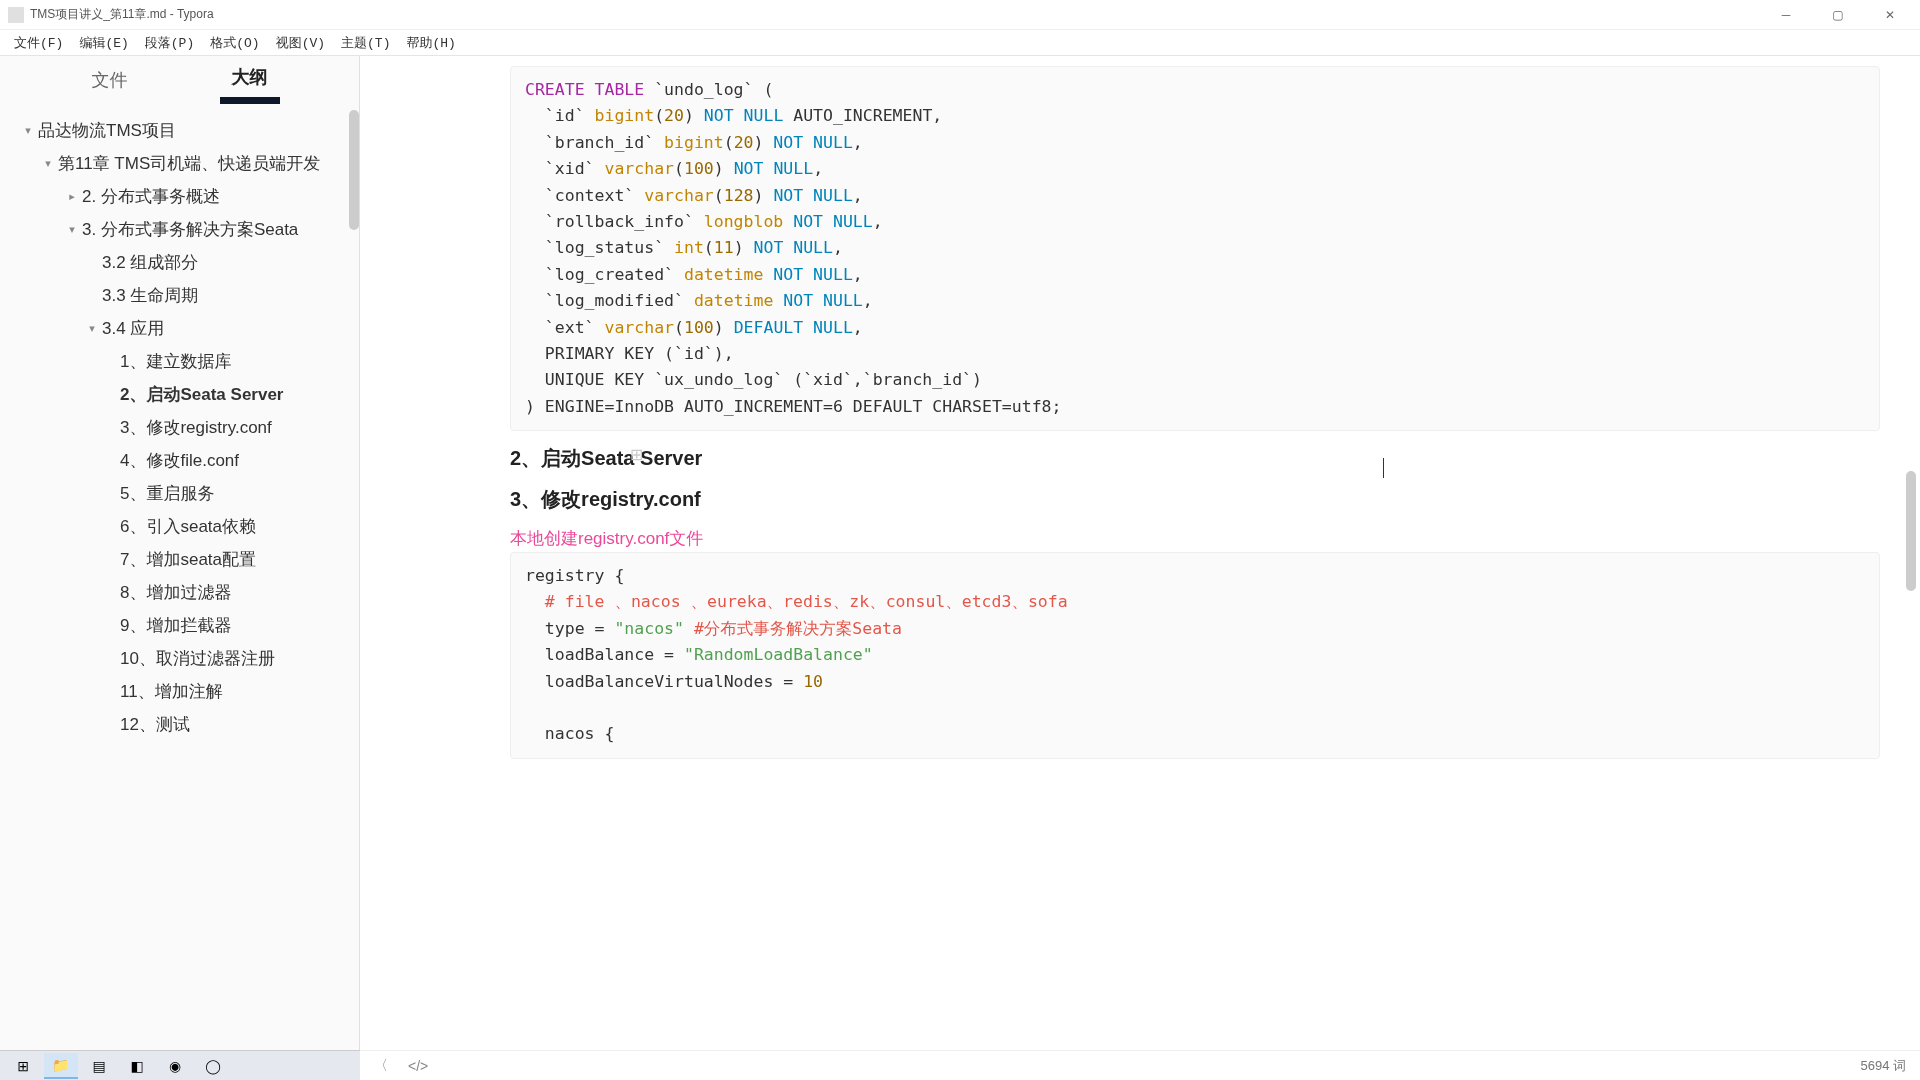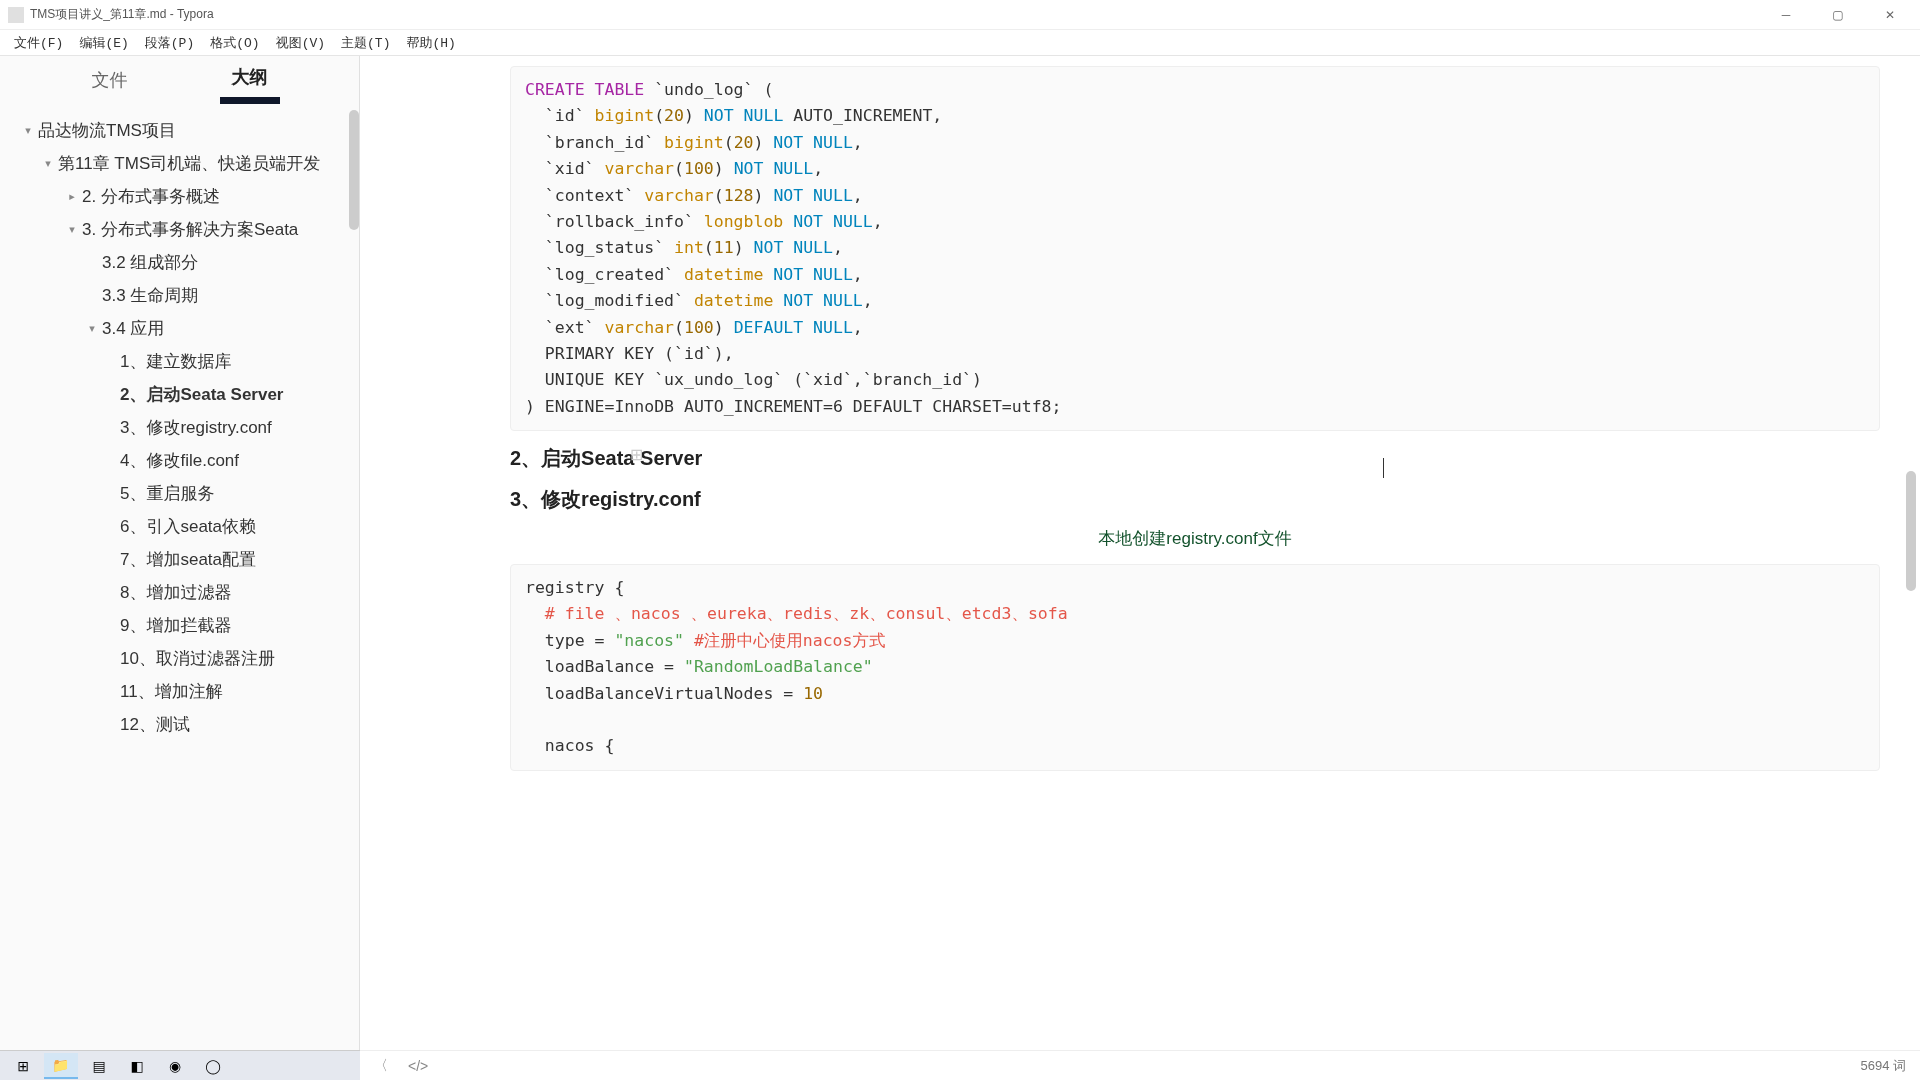--- a/index.html
+++ b/index.html
@@ -24,21 +24,21 @@
 .l0 { padding-left: 14px; }
 .l1 { padding-left: 34px; }
 .l2 { padding-left: 58px; }
 .l3 { padding-left: 78px; }
 .l4 { padding-left: 96px; }
 .sidebar-scrollbar { position: absolute; right: 0; top: 54px; width: 10px; height: 120px; background: #ccc; border-radius: 5px; }
 .editor { flex: 1; position: relative; overflow: hidden; background: #fff; }
 .editor-content { position: absolute; left: 150px; right: 40px; top: 0; bottom: 0; overflow-y: auto; padding-top: 10px; }
 .codeblock { background: #fafafa; border: 1px solid #eee; border-radius: 4px; padding: 10px 14px; font-family: "Consolas", monospace; font-size: 16.5px; line-height: 1.6; white-space: pre; color: #333; margin-bottom: 8px; }
 .heading { font-size: 20px; font-weight: 700; margin: 14px 0 14px 0; color: #222; }
-.paragraph { font-size: 17px; color: #14532d; margin-bottom: 14px; text-align: center; }
+.paragraph { font-size: 17px; color: #ec4899; margin-bottom: 2px; }
 .tk-kw { color: #a626a4; }
 .tk-type { color: #c18401; }
 .tk-num { color: #986801; }
 .tk-const { color: #0184bc; }
 .tk-str { color: #50a14f; }
 .tk-opt { color: #c18401; }
 .tk-red { color: #e45649; }
 .cursor-caret { display:inline-block; position: relative; }
 .cursor-caret::after { content: ""; position: absolute; width: 1px; height: 20px; background: #333; left: 0; top: 0; }
 .editor-scrollbar { position: absolute; right: 4px; top: 415px; width: 10px; height: 120px; background: #ccc; border-radius: 5px; }
@@ -185,21 +185,21 @@
         <div class="heading">2、启动Seata Server</div>
       </div>
       <span class="cursor-caret" style="position:absolute; left:873px; top:402px;"></span>
 
 
       <div class="heading">3、修改registry.conf</div>
       <div class="paragraph">本地创建registry.conf文件</div>
 
       <div class="codeblock" id="regblock">registry {
 <span class="tk-red">  # file 、nacos 、eureka、redis、zk、consul、etcd3、sofa</span>
-  type = <span class="tk-str">"nacos"</span><span class="tk-red"> #注册中心使用nacos方式</span>
+  type = <span class="tk-str">"nacos"</span><span class="tk-red"> #分布式事务解决方案Seata</span>
   loadBalance = <span class="tk-str">"RandomLoadBalance"</span>
   loadBalanceVirtualNodes = <span class="tk-num">10</span>
 
   nacos {</div>
 
     </div>
     <div class="editor-scrollbar"></div>
   </div>
 </div>
 

